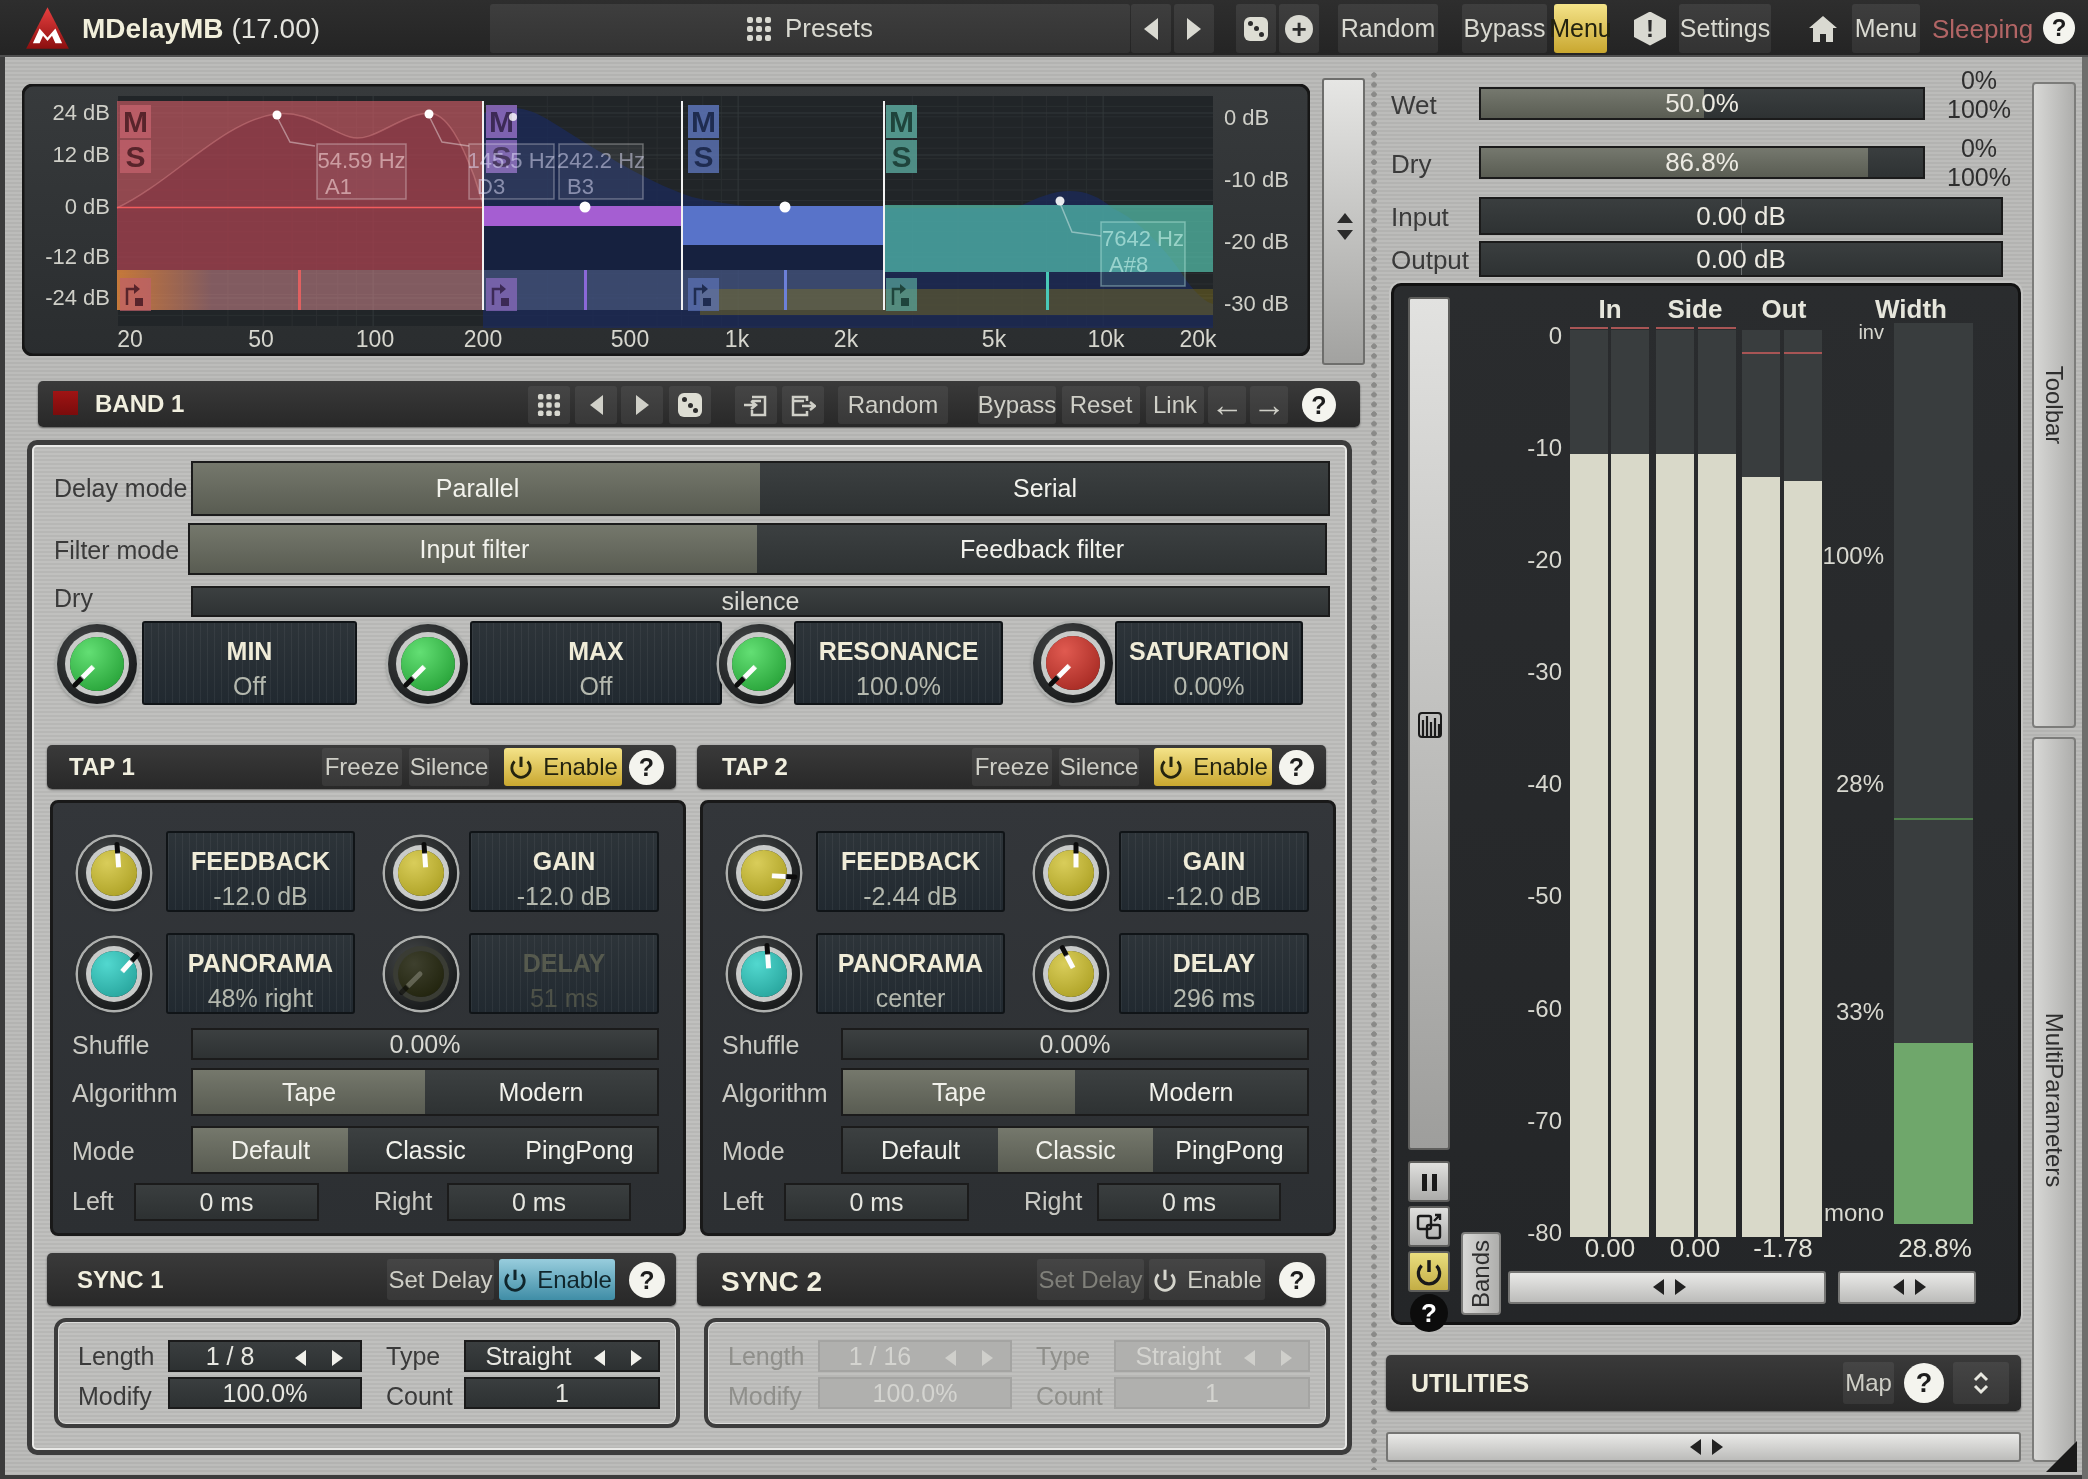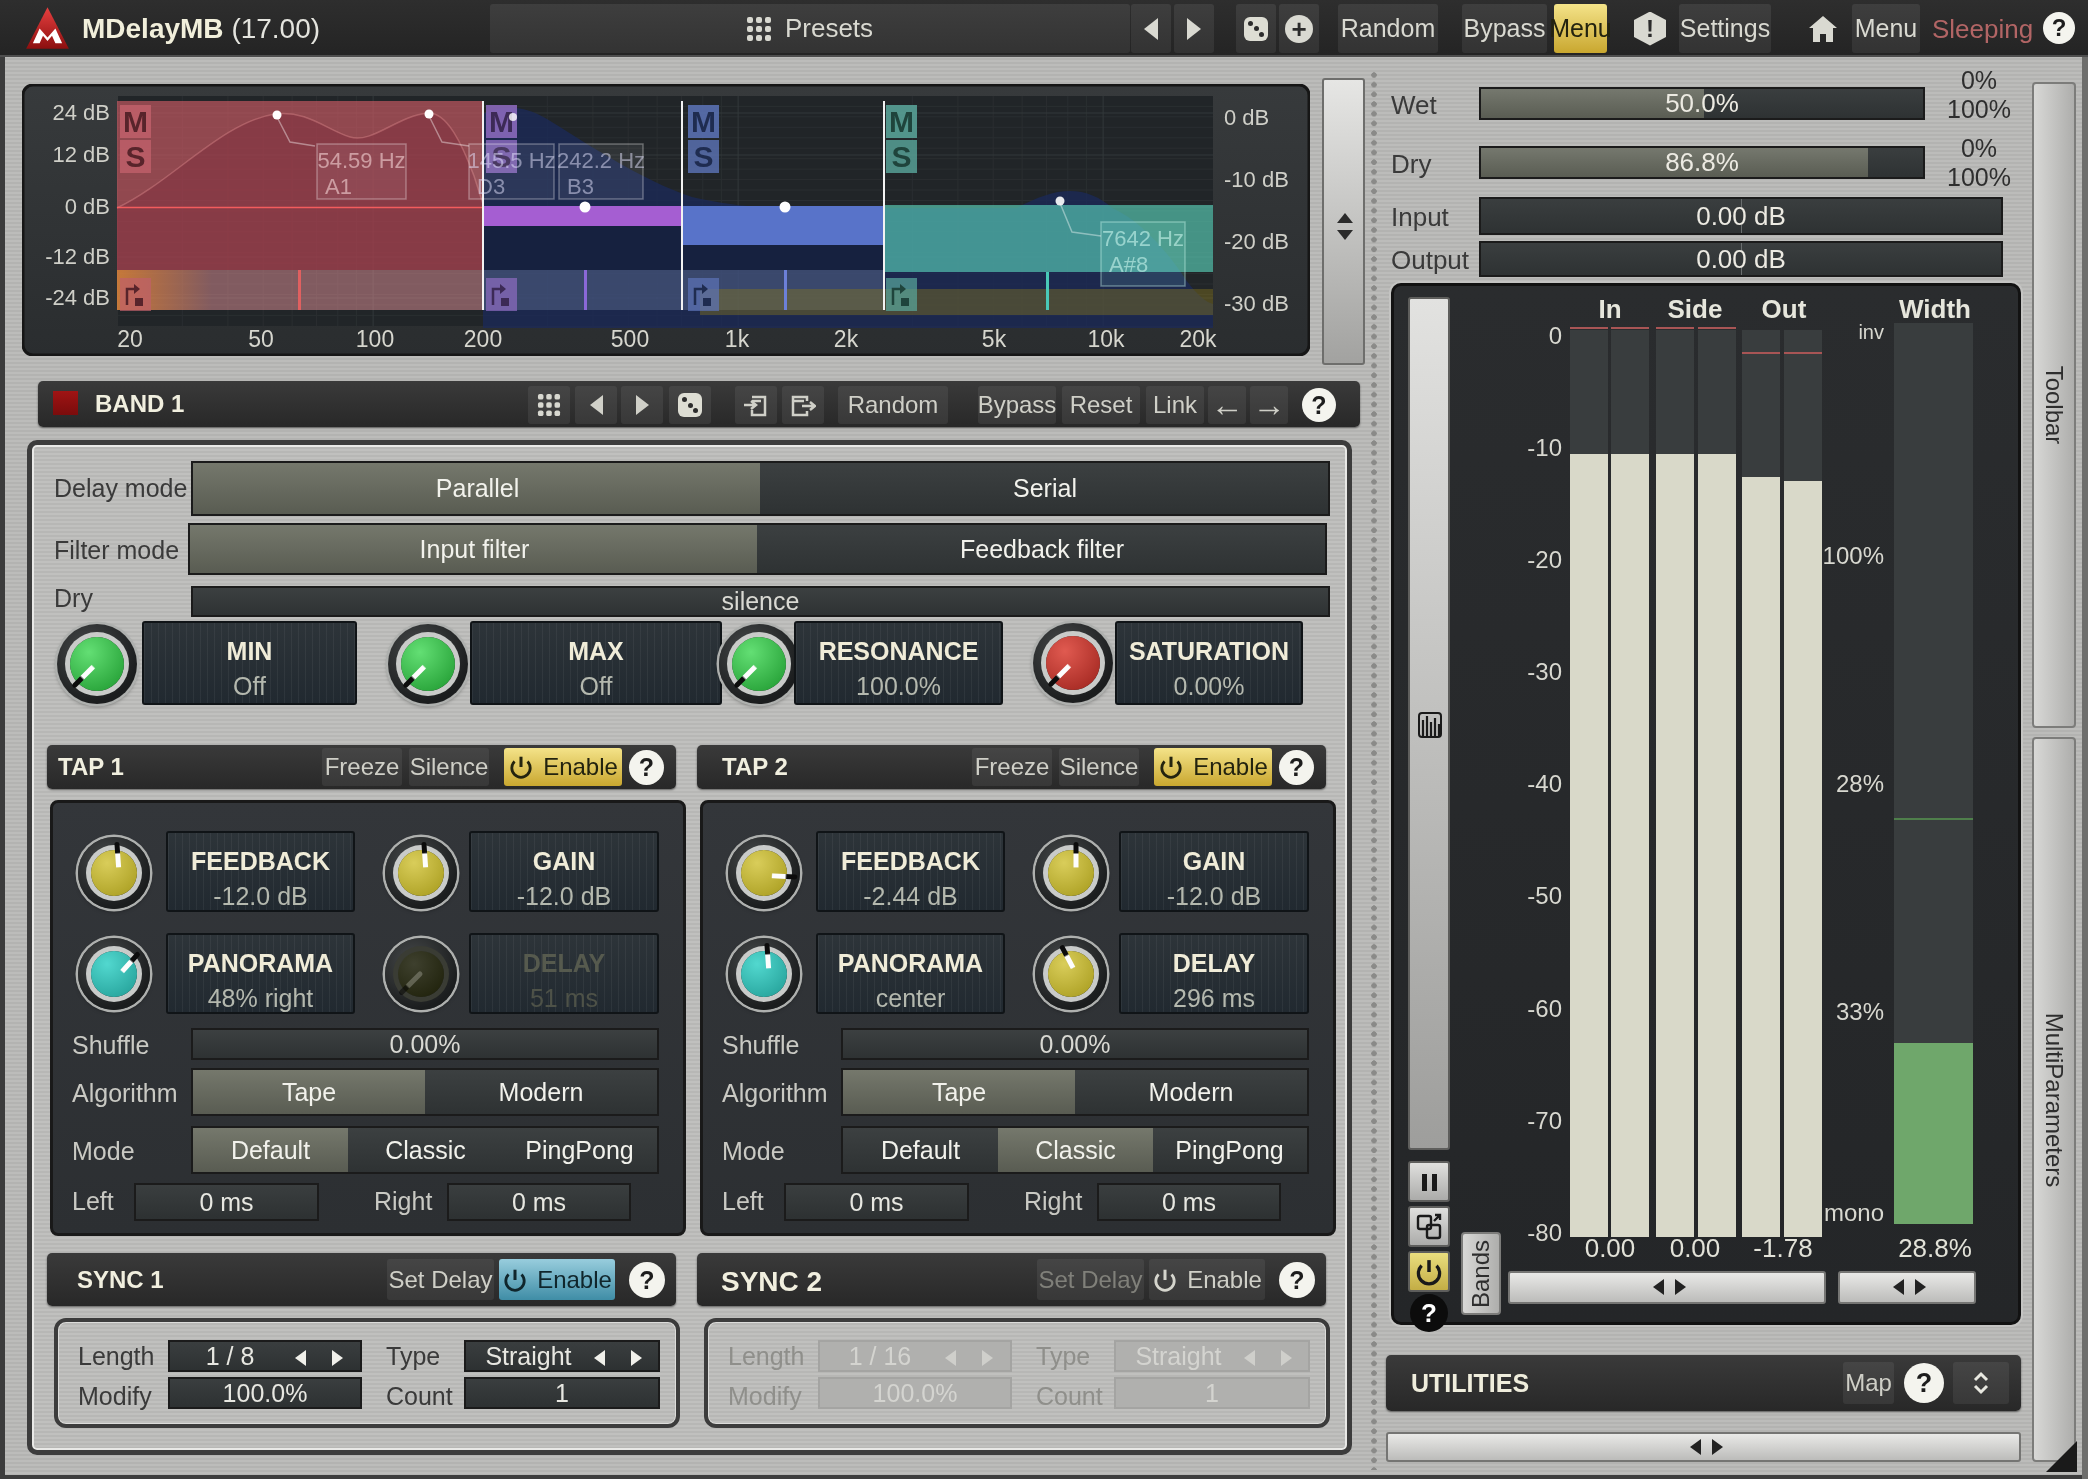--- a/index.html
+++ b/index.html
@@ -334,21 +334,21 @@
       <div class="cap" style="left:13px;top:13px;width:54px;height:54px;background:radial-gradient(circle at 35% 28%,#e05a50,#aa2d26 78%);box-shadow:0 0 0 5px #c9cbc9"></div>
       <div class="ptr" style="height:35px;transform:rotate(45deg) translateX(-50%)">
         <div class="pline" style="height:35px;background:linear-gradient(180deg,rgba(255,255,255,0) 0 16%,#fdfdfd 20% 60%,#0c0c0c 66%)"></div>
       </div>
     </div>
 <div class="dkp" style="left:1115px;top:621px;width:188px;height:84px">
       <div class="kt" style="top:14px;color:#f0ecd8">SATURATION</div>
       <div class="kv" style="top:49px;color:#b4b8ae">0.00%</div>
     </div>
 <div class="hbar" style="left:47px;top:745px;width:629px;height:44px">
-      <div class="abs" style="left:11px;top:8px;font-size:24px;font-weight:bold;color:#f1efdf">TAP 1</div>
+      <div class="abs" style="left:22px;top:8px;font-size:24px;font-weight:bold;color:#f1efdf">TAP 1</div>
       <div class="hbtn" style="left:275px;top:3px;width:80px;height:38px">Freeze</div>
       <div class="hbtn" style="left:362px;top:3px;width:80px;height:38px">Silence</div>
       <div class="hbtn ybtn" style="left:457px;top:3px;width:118px;height:38px"><svg width="26" height="26" viewBox="0 0 24 24" style="margin-right:9px">
           <circle cx="12" cy="13" r="8.5" stroke="#23230f" stroke-width="2.6" fill="none" stroke-dasharray="40 13.4" transform="rotate(-45 12 13)"></circle>
           <path d="M12 2.5 V12" stroke="#23230f" stroke-width="2.8"></path>
         </svg>Enable</div>
       <div class="qm" style="left:582px;top:5px;width:35px;height:35px;font-size:25px">?</div>
     </div>
 <div class="hbar" style="left:697px;top:745px;width:629px;height:44px">
       <div class="abs" style="left:25px;top:8px;font-size:24px;font-weight:bold;color:#f1efdf">TAP 2</div>
@@ -563,21 +563,21 @@
     </div>
 <div class="abs" style="left:1391px;top:283px;width:630px;height:1042px;background:linear-gradient(180deg,#2a2c2e,#242628);border:3px solid #121212;border-radius:10px;box-shadow:0 0 0 2px #c4c4c2"></div>
 <div class="abs" style="left:1408px;top:297px;width:42px;height:853px;background:linear-gradient(180deg,#e2e2e0 ,#9e9e9c);border:2px solid #5e5e5c;border-radius:3px"></div>
     <svg class="abs" style="left:1418px;top:712px" width="24" height="26" viewBox="0 0 24 26">
       <rect x="1" y="1" width="22" height="24" rx="3" fill="none" stroke="#1a1a1a" stroke-width="2"></rect>
       <path d="M5 25 V8 M9 25 V4 M13 25 V10 M17 25 V6 M21 25 V12" stroke="#1a1a1a" stroke-width="2.2"></path>
     </svg>
 <div class="abs" style="left:1550px;top:294px;width:120px;text-align:center;font-weight:bold;font-size:26px;color:#e6e6dc">In</div>
     <div class="abs" style="left:1635px;top:294px;width:120px;text-align:center;font-weight:bold;font-size:26px;color:#e6e6dc">Side</div>
     <div class="abs" style="left:1724px;top:294px;width:120px;text-align:center;font-weight:bold;font-size:26px;color:#e6e6dc">Out</div>
-    <div class="abs" style="left:1875px;top:294px;width:120px;text-align:center;font-weight:bold;font-size:26px;color:#e6e6dc">Width</div>
+    <div class="abs" style="left:1875px;top:294px;width:120px;text-align:left;font-weight:bold;font-size:26px;color:#e6e6dc">Width</div>
     <div class="abs" style="left:1462px;top:322px;width:100px;text-align:right;font-size:24px;color:#d8d8d0">0</div>
     <div class="abs" style="left:1462px;top:434px;width:100px;text-align:right;font-size:24px;color:#d8d8d0">-10</div>
     <div class="abs" style="left:1462px;top:546px;width:100px;text-align:right;font-size:24px;color:#d8d8d0">-20</div>
     <div class="abs" style="left:1462px;top:658px;width:100px;text-align:right;font-size:24px;color:#d8d8d0">-30</div>
     <div class="abs" style="left:1462px;top:770px;width:100px;text-align:right;font-size:24px;color:#d8d8d0">-40</div>
     <div class="abs" style="left:1462px;top:882px;width:100px;text-align:right;font-size:24px;color:#d8d8d0">-50</div>
     <div class="abs" style="left:1462px;top:995px;width:100px;text-align:right;font-size:24px;color:#d8d8d0">-60</div>
     <div class="abs" style="left:1462px;top:1107px;width:100px;text-align:right;font-size:24px;color:#d8d8d0">-70</div>
     <div class="abs" style="left:1462px;top:1219px;width:100px;text-align:right;font-size:24px;color:#d8d8d0">-80</div>
     <div class="meterbar" style="left:1570px;top:330px;width:38px;height:907px"></div>

